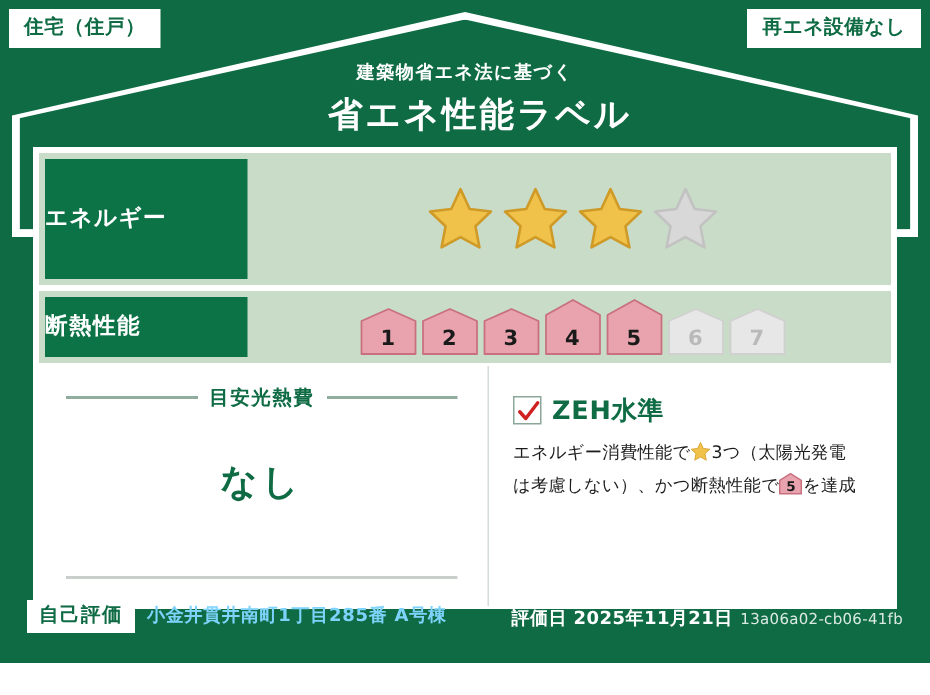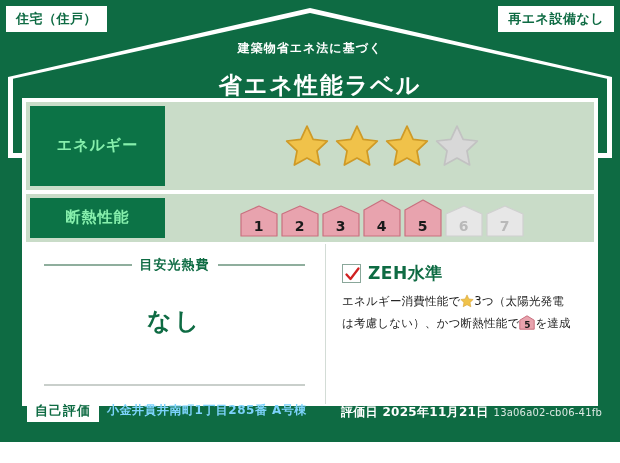--- a/index.html
+++ b/index.html
@@ -65,21 +65,21 @@
     right: 0;
     top: 40px;
     text-align: center;
     z-index: 5;
     color: #ffffff;
   }
   .header-sub {
     font-size: 12px;
     font-weight: bold;
     letter-spacing: 1px;
-    margin-bottom: 13px;
+    margin-bottom: 4px;
   }
   .header-main {
     font-size: 23px;
     font-weight: bold;
     letter-spacing: 2px;
     margin-left: 20px;
   }
 
   
   .panel {
@@ -103,27 +103,27 @@
     border: 2px solid #ffffff;
   }
   .perf-row.energy { height: 92px; }
   .perf-row.insul  { height: 52px; }
 
   .perf-label {
     width: 135px;
     flex: 0 0 135px;
     margin: 4px;
     background: #0c7346;
-    color: #86efac;
+    color: #ffffff;
     font-weight: bold;
     font-size: 15px;
     letter-spacing: 1px;
     display: flex;
-    flex-direction: row;
-    align-items: center;
+    flex-direction: column;
+    align-items: flex-start;
     justify-content: center;
     line-height: 1.3;
     text-align: center;
   }
 
   .perf-value {
     flex: 1;
     display: flex;
     align-items: center;
     justify-content: center;
@@ -263,21 +263,21 @@
   
   .footer {
     position: absolute;
     left: 0;
     right: 0;
     bottom: 0;
     height: 57px;
     z-index: 5;
     display: flex;
     align-items: center;
-    padding: 0 18px 6px 27px;
+    padding: 0 18px 6px 18px;
   }
   .self-eval {
     background: #ffffff;
     color: #0e6b43;
     font-weight: bold;
     font-size: 13px;
     letter-spacing: 1px;
     padding: 4px 8px 5px 8px;
     line-height: 1;
     white-space: nowrap;

